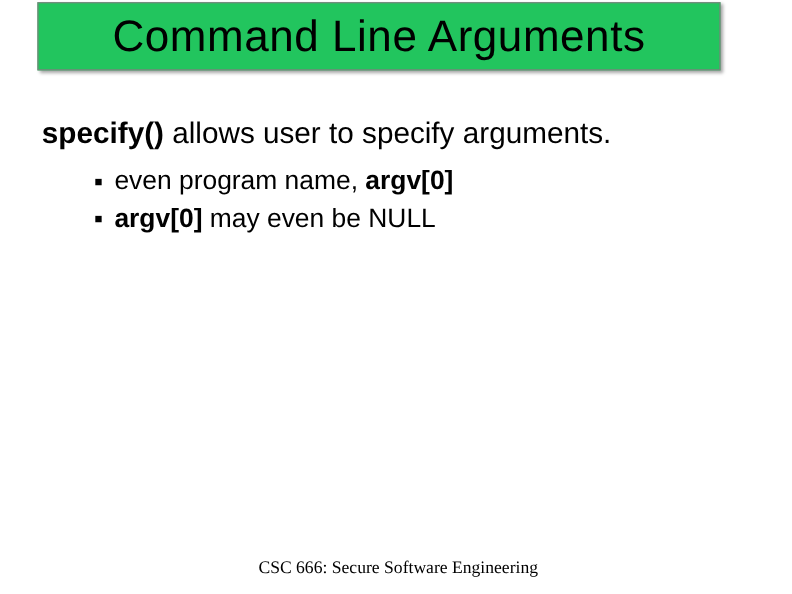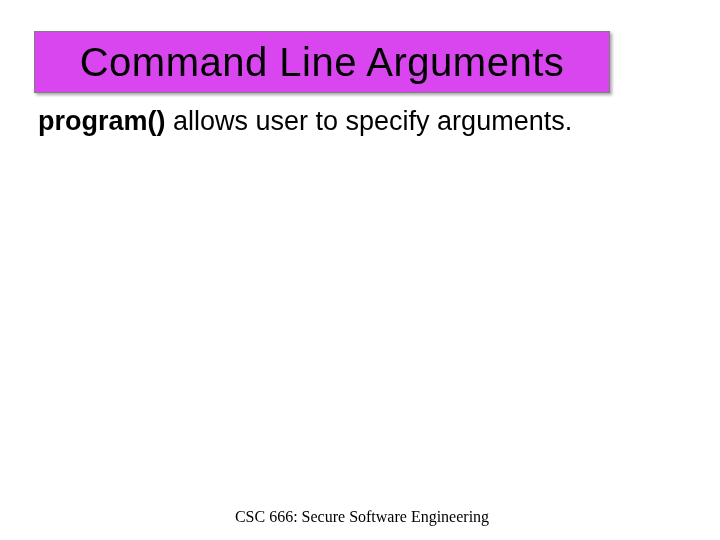--- a/index.html
+++ b/index.html
@@ -14,30 +14,30 @@
   }
   .slide {
     position: relative;
     width: 720px;
     height: 540px;
     box-sizing: border-box;
   }
   .title-box {
     position: absolute;
     left: 34px;
-    top: 31px;
-    width: 576px;
+    top: 2px;
+    width: 621px;
     height: 62px;
     border: 1px solid #7f7f7f;
     box-shadow: 2px 2px 3px rgba(0,0,0,0.35);
     box-sizing: border-box;
     display: flex;
     align-items: center;
     justify-content: center;
-    background: #d946ef;
+    background: #22c55e;
   }
   .title-text {
     font-size: 40px;
     font-weight: 400;
     letter-spacing: 0.5px;
     white-space: nowrap;
   }
   .body-block {
     position: absolute;
     left: 38px;
@@ -83,20 +83,28 @@
 <body>
 
 <div class="slide">
 
   <div class="title-box">
     <span class="title-text">Command Line Arguments</span>
   </div>
 
   <div class="body-block">
     <p>
-      <b>program()</b><span> allows user to specify arguments.</span>
+      <b>specify()</b><span> allows user to specify arguments.</span>
     </p>
 
+    <div class="sublist">
+      <p class="sub-item">
+        <span class="bullet">■</span><span>even program name, </span><b>argv[0]</b>
+      </p>
+      <p class="sub-item">
+        <span class="bullet">■</span><b>argv[0]</b><span> may even be NULL</span>
+      </p>
+    </div>
   </div>
 
   <div class="footer">CSC 666: Secure Software Engineering</div>
 
 </div>
 
 </body></html>

